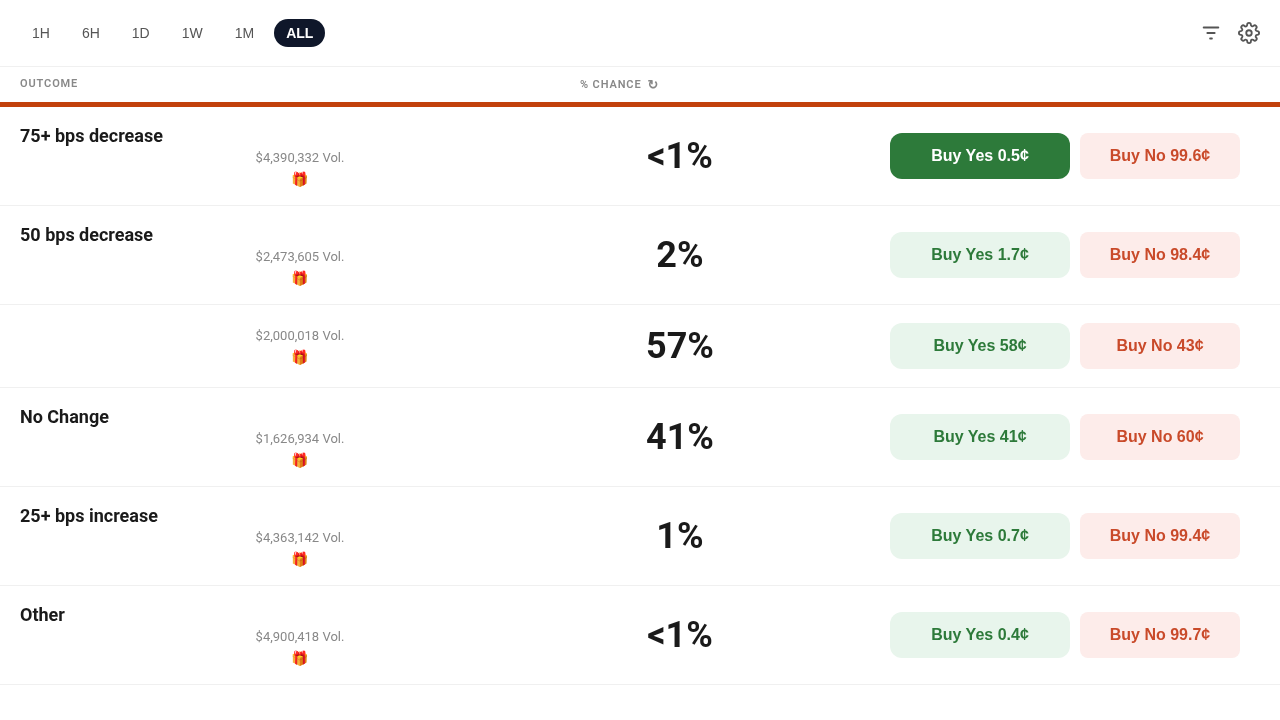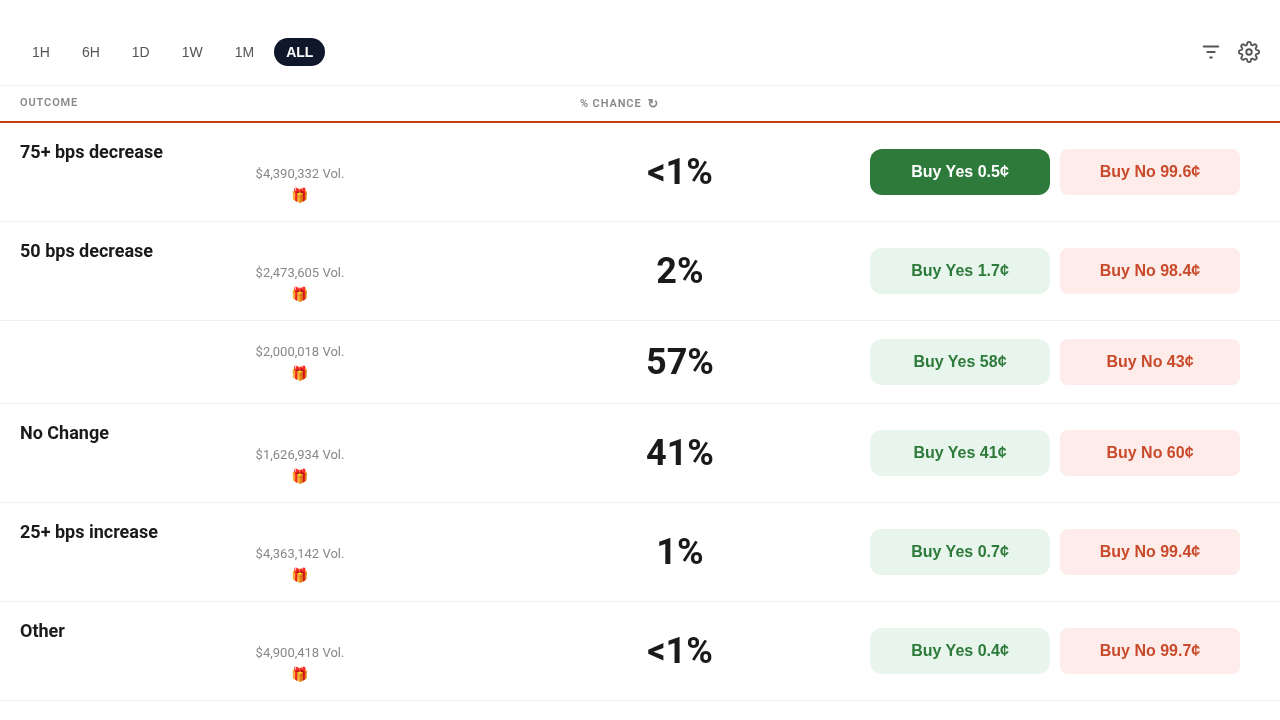--- a/index.html
+++ b/index.html
@@ -16,21 +16,20 @@
       min-height: 720px;
       overflow-x: hidden;
     }
 
     .top-bar {
       display: flex;
       align-items: center;
       justify-content: space-between;
       padding: 19px 20px;
       border-bottom: 1px solid #f0f0f0;
-      margin-top: 19px;
     }
 
     .time-filters {
       display: flex;
       align-items: center;
       gap: 8px;
     }
 
     .time-btn {
       padding: 6px 12px;
@@ -63,21 +62,21 @@
       font-size: 20px;
       display: flex;
       align-items: center;
       justify-content: center;
     }
 
     .header-row {
       display: grid;
       grid-template-columns: 560px 1fr;
       padding: 10px 20px;
-      border-bottom: 2px solid #c2410c;
+      border-bottom: 5px solid #c2410c;
     }
 
     .header-outcome {
       font-size: 11px;
       font-weight: 600;
       color: #888;
       letter-spacing: 0.08em;
       text-transform: uppercase;
     }
 
@@ -162,21 +161,21 @@
       color: #ffffff;
     }
 
     .buy-yes-normal {
       background: #e8f5ec;
       color: #2d7a3a;
     }
 
     .buy-no-btn {
       padding: 14px 0;
-      width: 180px;
+      width: 160px;
       border: none;
       border-radius: 8px;
       font-size: 16px;
       font-weight: 600;
       cursor: pointer;
       background: #fdecea;
       color: #c94a2a;
       text-align: center;
     }
   </style>

